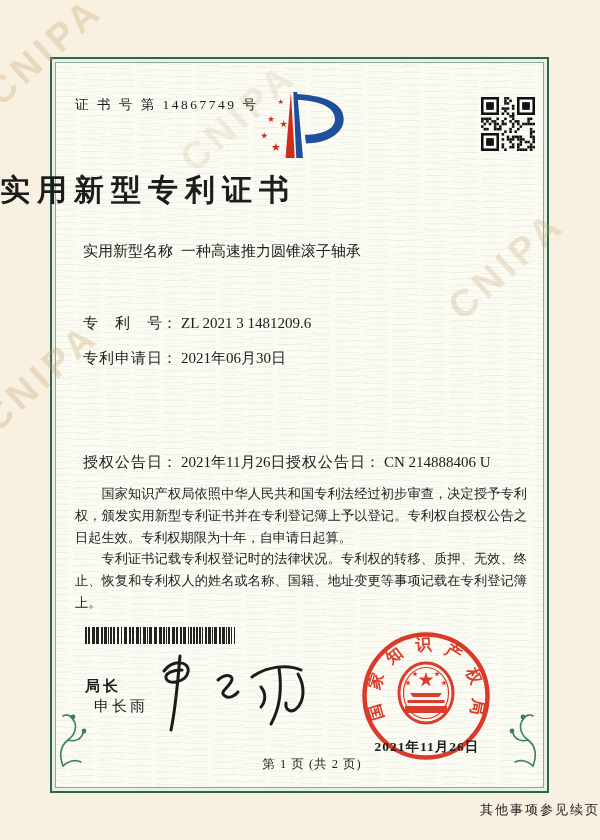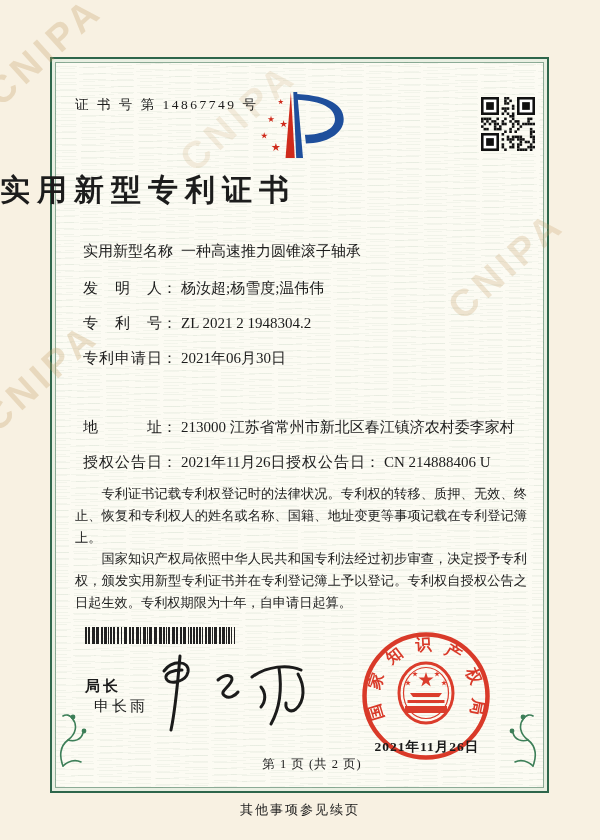--- a/index.html
+++ b/index.html
@@ -54,21 +54,21 @@
   .barcode{position:absolute;left:85px;top:627px;}
   .officer-role{position:absolute;left:85px;top:669px;font-size:15px;font-weight:600;letter-spacing:3px;margin-top:8px;}
   .officer-name{position:absolute;left:94px;top:697px;font-size:15px;font-weight:400;letter-spacing:3px;}
   .signature{position:absolute;left:142px;top:648px;}
   .seal{position:absolute;left:359px;top:629px;opacity:.95;}
   .seal-date{
     position:absolute;left:352px;top:738px;width:150px;text-align:center;
     font-size:13.5px;font-weight:600;letter-spacing:1px;color:#1b1b1b;
   }
   .page-num{position:absolute;left:0;top:756px;width:600px;text-align:center;font-size:12.5px;letter-spacing:1px;padding-left:12px;}
-  .note{position:absolute;left:0;top:801px;width:600px;text-align:center;font-size:13px;letter-spacing:2px;}
+  .note{position:absolute;left:0;top:801px;width:600px;text-align:right;font-size:13px;letter-spacing:2px;}
   .vine{position:absolute;}
   .vine-left{left:55px;top:712px;}
   .vine-right{left:503px;top:712px;transform:scaleX(-1);}
 </style>
 </head>
 <body>
 
 <div class="page">
 
   <span class="wm wm1">CNIPA</span>
@@ -214,42 +214,36 @@
         <rect x="0" y="36" width="18" height="18" fill="#111"></rect>
         <rect x="2.5714285714285716" y="38.57142857142858" width="12.857142857142858" height="12.857142857142858" fill="#fff"></rect>
         <rect x="5.142857142857143" y="41.142857142857146" width="7.714285714285715" height="7.714285714285715" fill="#111"></rect>
       </svg>
 
     <div class="title">实用新型专利证书</div>
 
     <div class="frow" style="top:242px">
       <span class="flabel">实用新型名称</span><span class="fcolon">：</span><span>一种高速推力圆锥滚子轴承</span>
     </div>
-    <div class="frow" style="top:279px">
-      <span class="flabel">发明人</span><span class="fcolon">：</span><span>杨汝超;杨雪度;温伟伟</span>
-    </div>
     <div class="frow" style="top:314px">
-      <span class="flabel">专利号</span><span class="fcolon">：</span><span>ZL 2021 2 1948304.2</span>
+      <span class="flabel">专利号</span><span class="fcolon">：</span><span>ZL 2021 3 1481209.6</span>
     </div>
     <div class="frow" style="top:349px">
       <span class="flabel">专利申请日</span><span class="fcolon">：</span><span>2021年06月30日</span>
-    </div>
-    <div class="frow" style="top:418px">
-      <span class="flabel">地址</span><span class="fcolon">：</span><span>213000 江苏省常州市新北区春江镇济农村委李家村</span>
     </div>
     <div class="frow" style="top:453px">
       <span class="flabel">授权公告日</span><span class="fcolon">：</span><span>2021年11月26日</span>
       <span class="pair2">
         <span class="flabel">授权公告日</span><span class="fcolon">：</span><span>CN 214888406 U</span>
       </span>
     </div>
 
     <div class="body-text">
+      <p>国家知识产权局依照中华人民共和国专利法经过初步审查，决定授予专利权，颁发实用新型专利证书并在专利登记簿上予以登记。专利权自授权公告之日起生效。专利权期限为十年，自申请日起算。</p>
       <p>专利证书记载专利权登记时的法律状况。专利权的转移、质押、无效、终止、恢复和专利权人的姓名或名称、国籍、地址变更等事项记载在专利登记簿上。</p>
-      <p>国家知识产权局依照中华人民共和国专利法经过初步审查，决定授予专利权，颁发实用新型专利证书并在专利登记簿上予以登记。专利权自授权公告之日起生效。专利权期限为十年，自申请日起算。</p>
     </div>
 
     <svg class="barcode" id="barcode" width="150" height="17" viewBox="0 0 150 17">
         <rect x="0" y="0" width="2" height="17" fill="#222"></rect>
         <rect x="3" y="0" width="2" height="17" fill="#222"></rect>
         <rect x="7" y="0" width="3" height="17" fill="#222"></rect>
         <rect x="11" y="0" width="3" height="17" fill="#222"></rect>
         <rect x="16" y="0" width="2" height="17" fill="#222"></rect>
         <rect x="19" y="0" width="3" height="17" fill="#222"></rect>
         <rect x="23" y="0" width="1" height="17" fill="#222"></rect>

